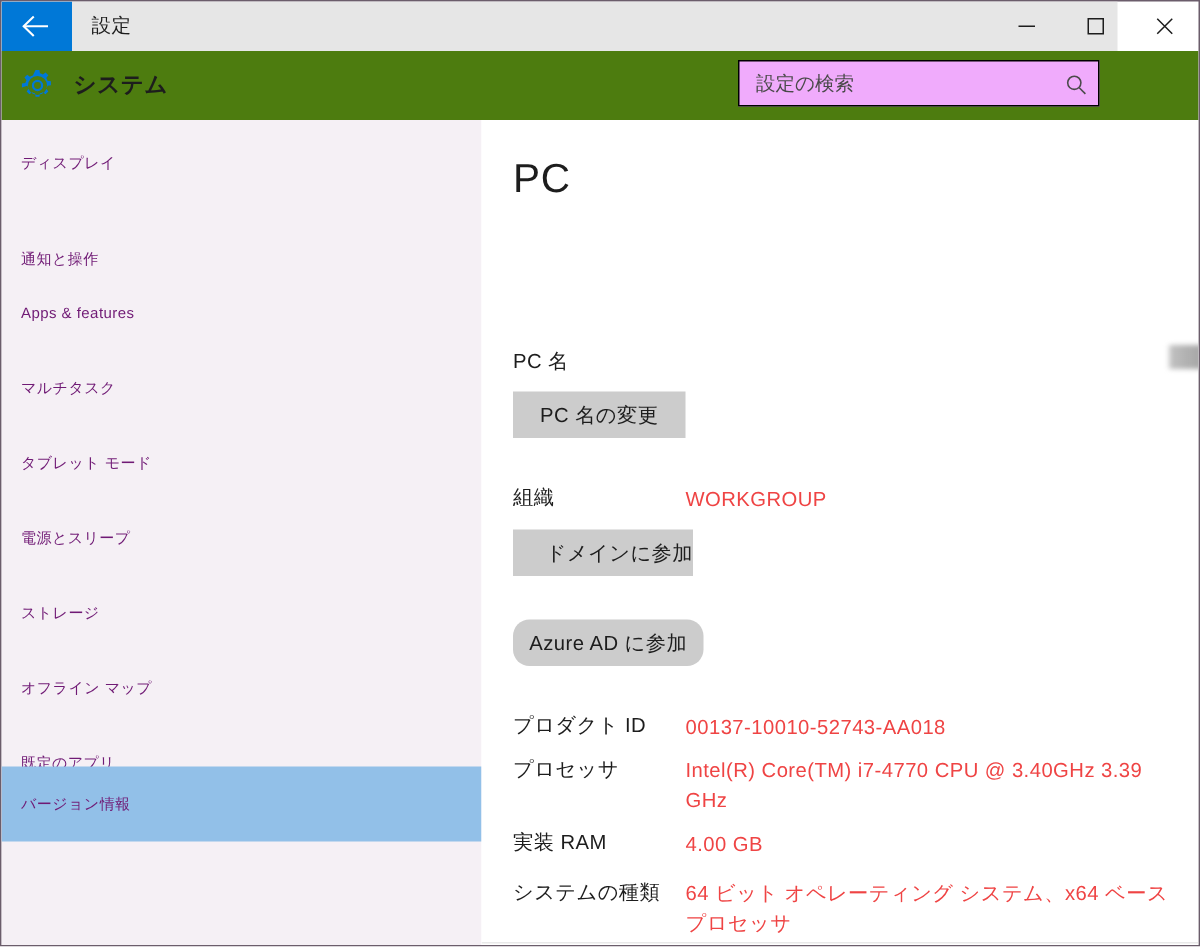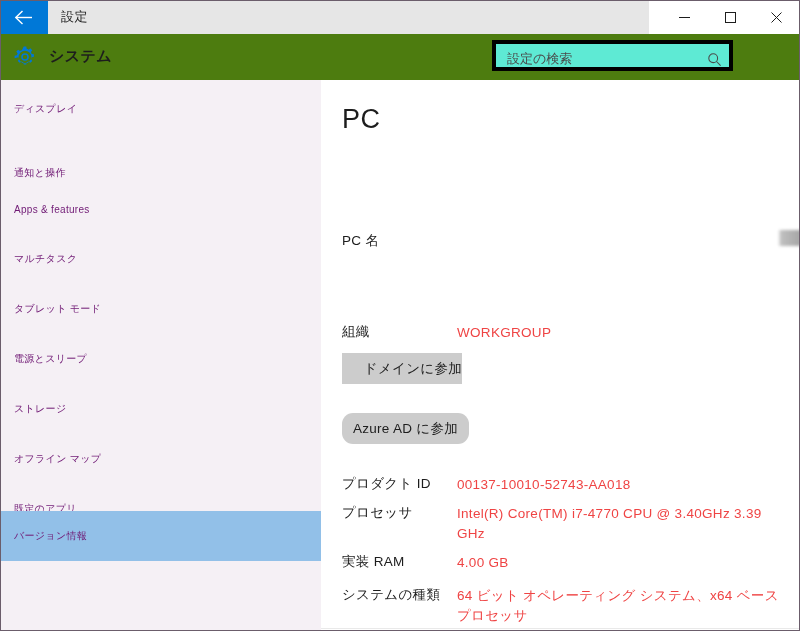--- a/index.html
+++ b/index.html
@@ -22,21 +22,21 @@
     box-sizing: border-box;
     border: 1px solid #6b5d6b;
     background: #ffffff;
     overflow: hidden;
   }
 
   
   #titlebar {
     position: absolute;
     left: 0; top: 0;
-    width: 648px;
+    width: 744px;
     height: 33px;
     background: #e6e6e6;
   }
   #back-button {
     position: absolute;
     left: 0; top: 0;
     width: 47px;
     height: 33px;
     background: #0078d7;
     cursor: pointer;
@@ -84,22 +84,22 @@
     font-weight: bold;
     color: #1d1d1d;
     letter-spacing: 0.4px;
   }
   #search-wrap {
     position: absolute;
     left: 491px; top: 39px;
     width: 241px;
     height: 31px;
     box-sizing: border-box;
-    border: 4px solid #000000;
-    background: #5eead4;
+    border: 1px solid #000000;
+    background: #f0abfc;
   }
   #search-input {
     position: absolute;
     left: 0; top: 0;
     width: 262px;
     height: 29px;
     box-sizing: border-box;
     border: 0;
     outline: none;
     background: transparent;
@@ -294,20 +294,21 @@
       <span class="nav-label">バージョン情報</span>
       </div>
   </nav>
 
   <main id="content">
 
     <div id="pc-heading">PC</div>
 
     <div class="field-label" style="left:21px; top:152px;">PC 名</div>
     <div class="redacted"></div>
+    <button class="gbtn" style="left:21px; top:181px; width:115px;">PC 名の変更</button>
 
     <div class="field-label" style="left:21px; top:243px;">組織</div>
     <div class="field-value" style="left:136px; top:243px;">WORKGROUP</div>
     <button class="gbtn" style="left:21px; top:273px; width:120px;text-align:right;">ドメインに参加</button>
 
     <button class="gbtn" style="left:21px; top:333px; width:127px;border-radius:11px;">Azure AD に参加</button>
 
     <div class="field-label" style="left:21px; top:395px;">プロダクト ID</div>
     <div class="field-value" style="left:136px; top:395px; width:320px;">00137-10010-52743-AA018</div>
 

